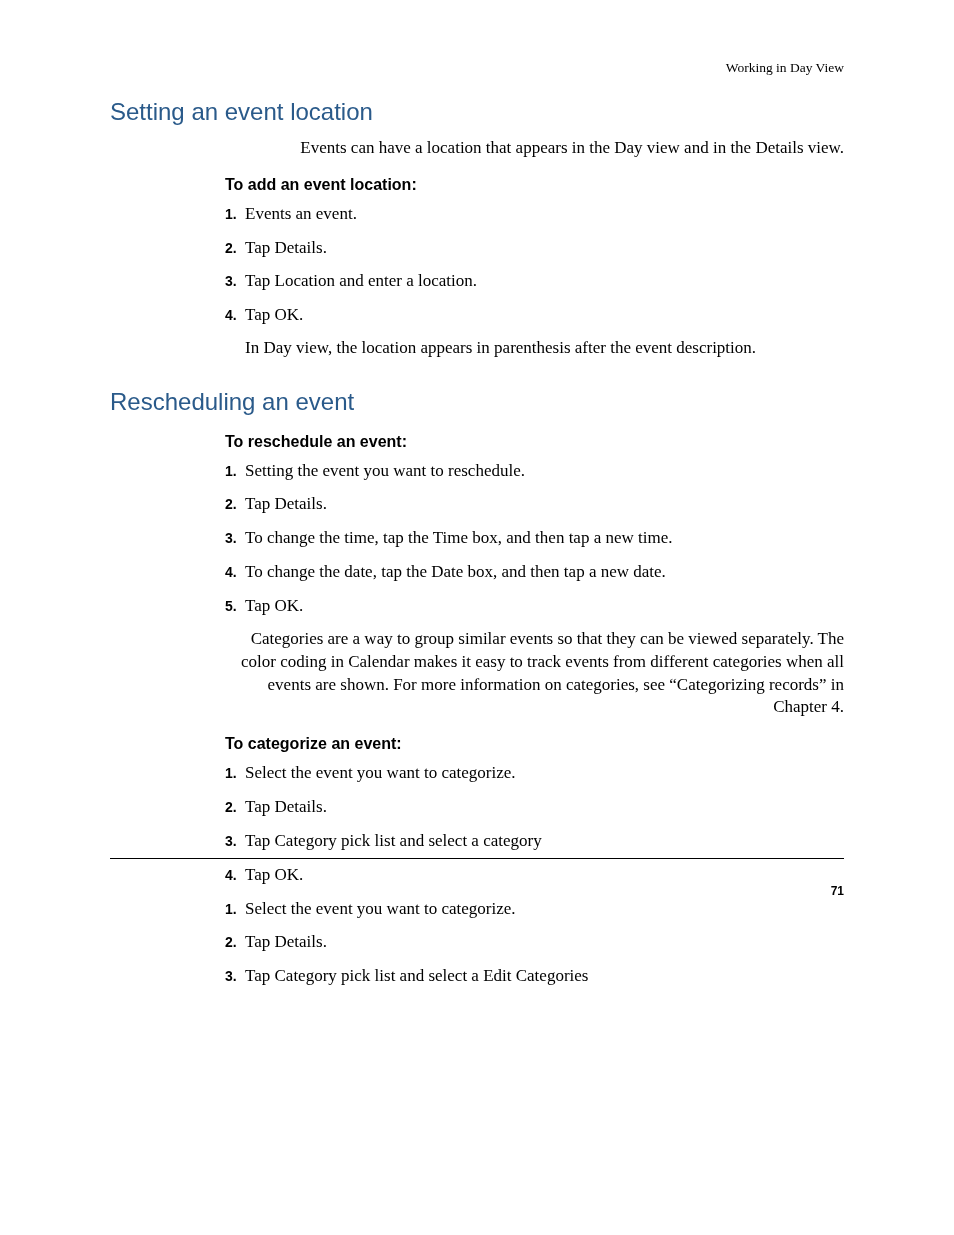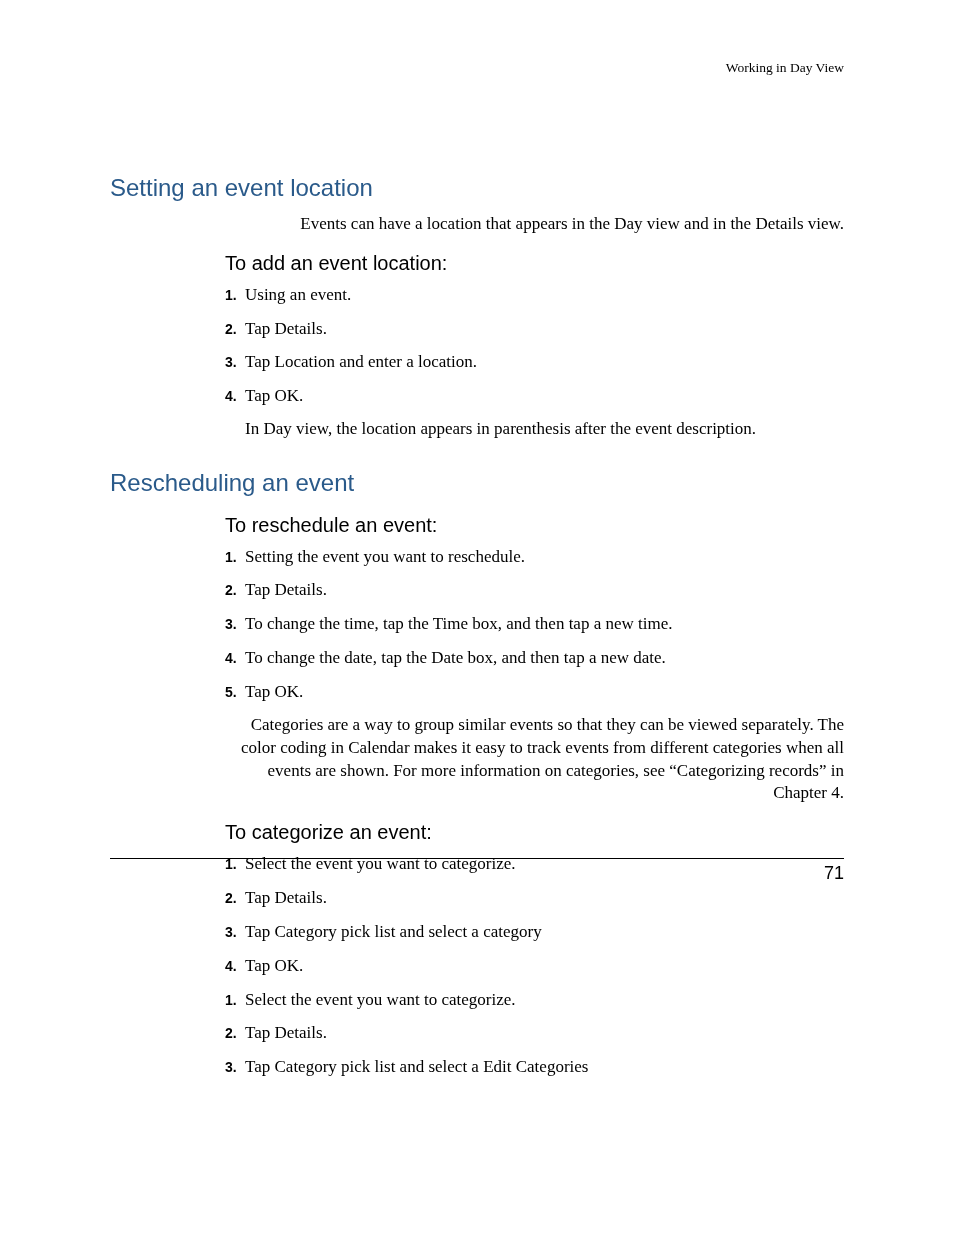--- a/index.html
+++ b/index.html
@@ -7,32 +7,32 @@
     padding: 0;
     background: #fff;
     width: 954px;
     height: 1235px;
     font-family: "Palatino Linotype", "Book Antiqua", Palatino, Georgia, serif;
     color: #000;
   }
   .page {
     position: relative;
     box-sizing: border-box;
-    padding: 64px 110px 0 110px;
+    padding: 28px 110px 0 110px;
     height: 939px;
   }
   .header-text {
     position: absolute;
     top: 60px;
     right: 110px;
     font-size: 13.5px;
     color: #000;
   }
   .content {
-    margin-top: 110px;
+    margin-top: 70px;
   }
   .section-heading {
     font-family: "Arial Narrow", "Helvetica Neue", Arial, sans-serif;
     font-stretch: condensed;
     letter-spacing: 0px;
     font-size: 24px;
     color: #2a5a8a;
     margin: 28px 0 10px 0;
     line-height: 1.2;
   }
@@ -41,22 +41,22 @@
   }
   .para {
     font-size: 17px;
     line-height: 1.35;
     margin: 6px 0 10px 0;
     text-align: right;
   }
   .subhead {
     font-family: "Arial Narrow", "Helvetica Neue", Arial, sans-serif;
     font-stretch: condensed;
-    font-weight: normal;
-    font-size: 20px;
+    font-weight: bold;
+    font-size: 16px;
     margin: 16px 0 8px 0;
   }
   ol.steps {
     list-style: none;
     padding: 0;
     margin: 0 0 0 0;
     font-size: 17px;
   }
   ol.steps > li {
     display: flex;
@@ -88,44 +88,44 @@
   .footer-rule {
     position: absolute;
     left: 110px;
     right: 110px;
     bottom: 80px;
     border-top: 1.5px solid #000;
   }
   .page-number {
     position: absolute;
     right: 110px;
-    bottom: 55px;
+    bottom: 41px;
     font-family: Arial, Helvetica, sans-serif;
-    font-weight: normal;
-    font-size: 18px;
+    font-weight: bold;
+    font-size: 12px;
   }
 </style>
 </head>
 <body>
 
 <div class="page">
 
   <div class="header-text">Working in Day View</div>
 
   <div class="content">
 
     <div class="section-heading">Setting an event location</div>
     <div class="body-block">
       <div class="para">Events can have a location that appears in the Day view and in the Details view.</div>
 
       <div class="subhead">To add an event location:</div>
       <ol class="steps">
         <li>
             <span class="stepnum">1.</span>
-            <span class="steptext">Using an event.</span>
+            <span class="steptext">Events an event.</span>
           </li>
         <li>
             <span class="stepnum">2.</span>
             <span class="steptext">Tap Details.</span>
           </li>
         <li>
             <span class="stepnum">3.</span>
             <span class="steptext">Tap Location and enter a location.</span>
           </li>
         <li>

